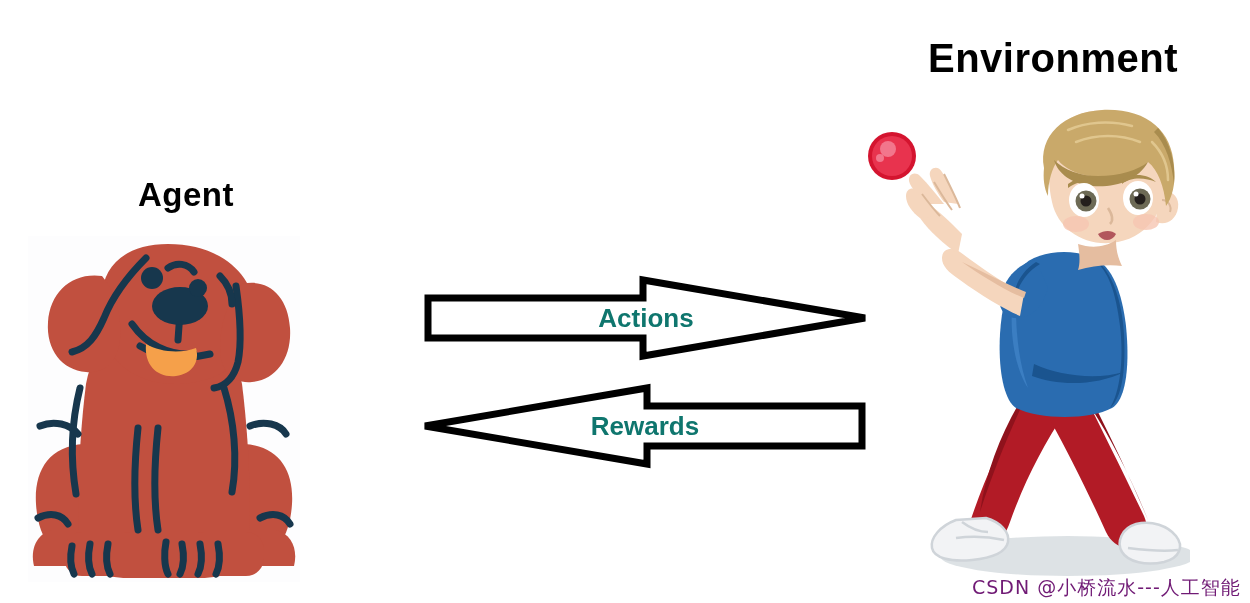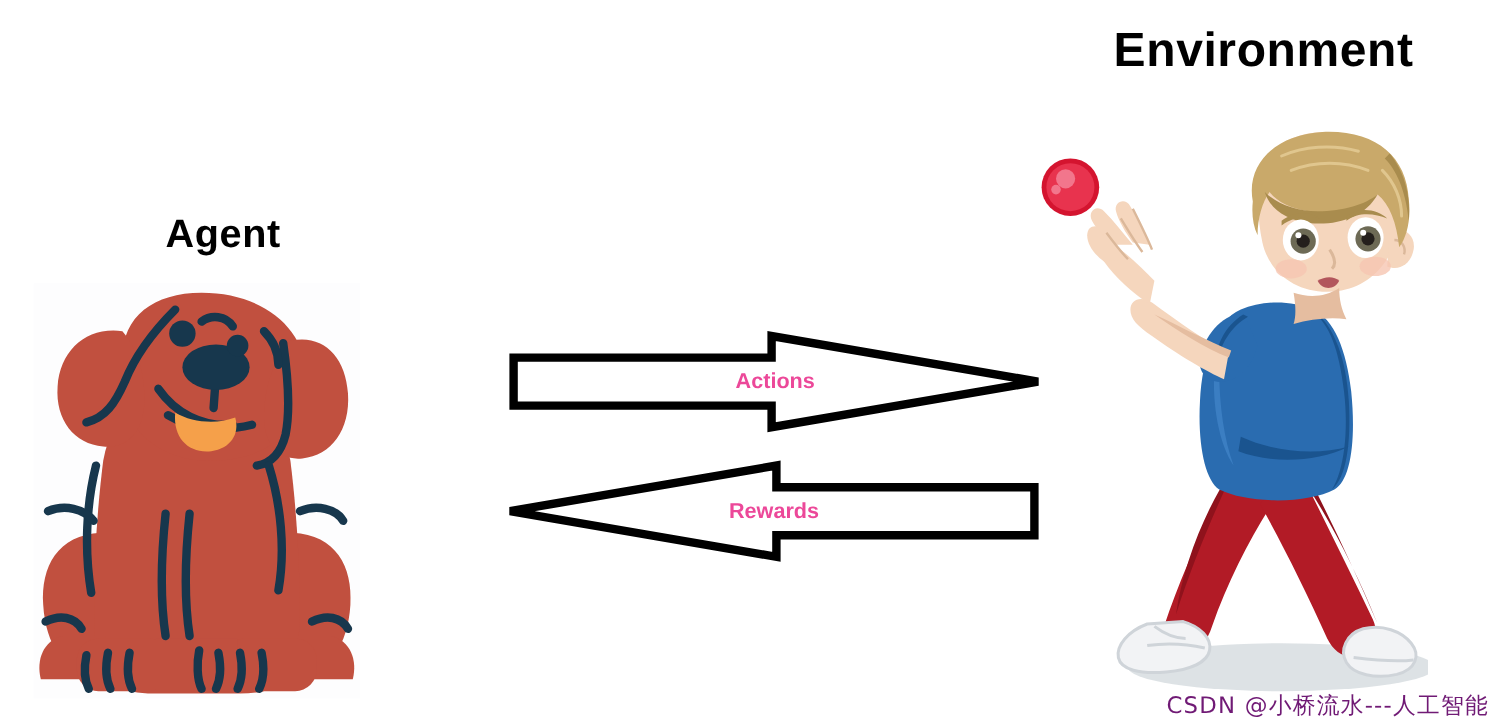--- a/index.html
+++ b/index.html
@@ -21,21 +21,21 @@
   
   .title {
     position: absolute;
     font-weight: bold;
     color: #000000;
     white-space: nowrap;
     letter-spacing: 0.5px;
   }
   #environment-title {
     left: 928px;
-    top: 20px;
+    top: 36px;
     font-size: 40px;
   }
   #agent-title {
     left: 138px;
     top: 176px;
     font-size: 33px;
   }
 
   
   #agent-figure {
@@ -77,23 +77,23 @@
   }
   .arrow-wrap svg { display: block; width: 100%; height: 100%; }
   #arrow-actions      { top: 272px; }
   #arrow-rewards      { top: 380px; }
   #arrow-observations { top: 490px; }
 
   .arrow-label {
     position: absolute;
     top: 50%;
     transform: translateY(-50%);
-    font-size: 18px;
+    font-size: 26px;
     font-weight: bold;
-    color: #ec4899;
+    color: #0f766e;
     white-space: nowrap;
     text-align: center;
     width: 100%;
     pointer-events: none;
   }
   #arrow-actions .arrow-label      { left: 1px; }
   #arrow-rewards .arrow-label      { left: 0px; }
   #arrow-observations .arrow-label { left: -1px; }
 
   

